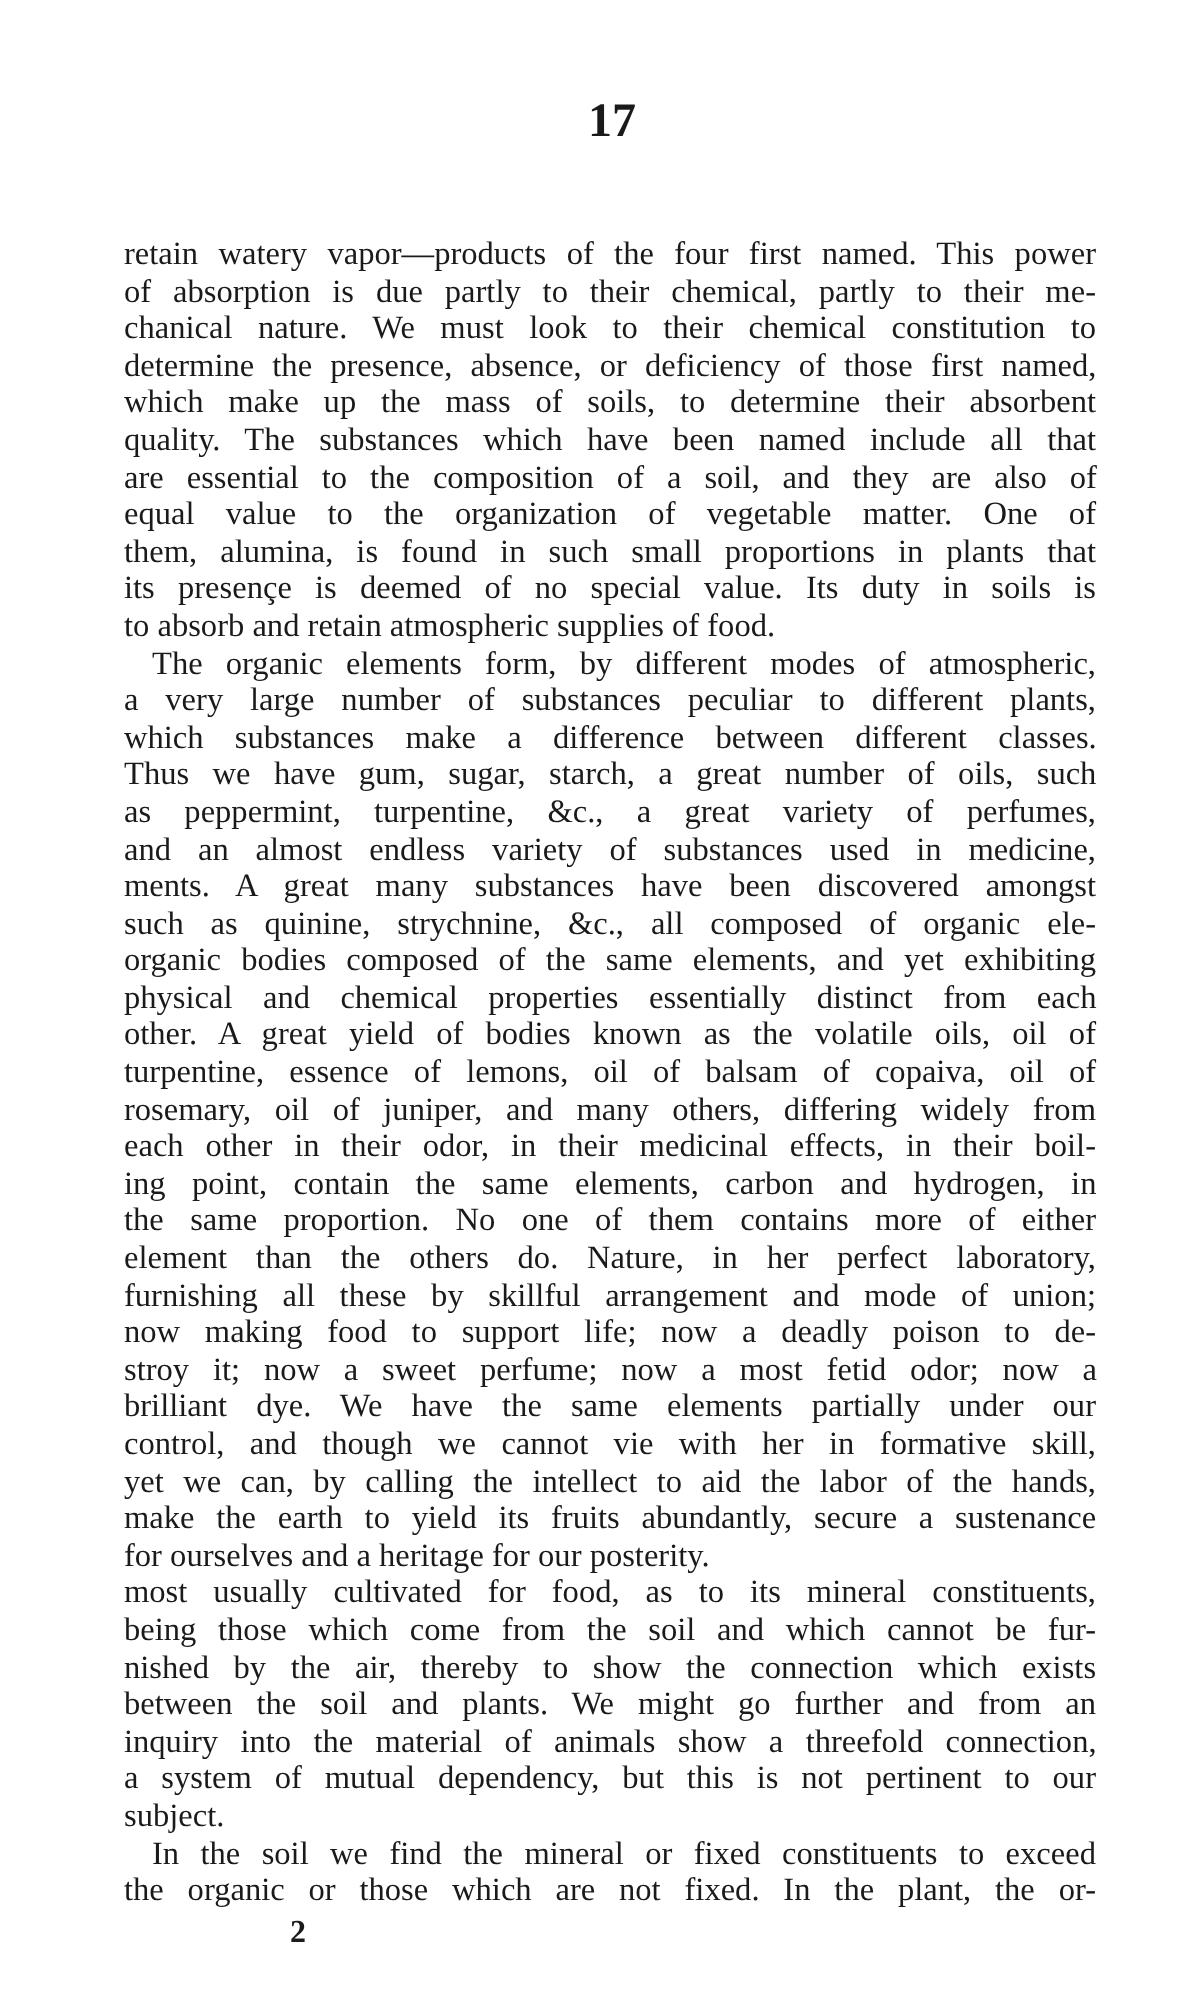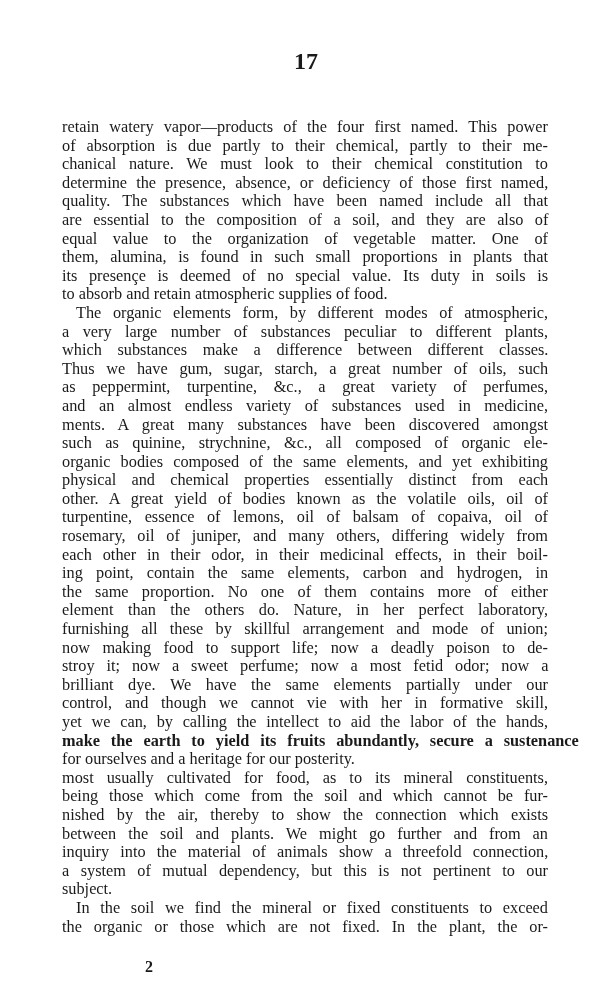--- a/index.html
+++ b/index.html
@@ -64,20 +64,21 @@
 <body>
 
 <div class="page-number">17</div>
 
 <div class="text-block" id="text-block">
     <div class="paragraph">
       <span class="line" style="white-space: nowrap; display: block; word-spacing: 5px;">retain watery vapor—products of the four first named.   This power</span>
       <span class="line" style="white-space: nowrap; display: block; word-spacing: 6.81818px;">of absorption is due partly to their chemical, partly to their me-</span>
       <span class="line" style="white-space: nowrap; display: block; word-spacing: 7.09091px;">chanical nature.   We must look to their chemical constitution to</span>
       <span class="line" style="white-space: nowrap; display: block; word-spacing: 5px;">determine the presence, absence, or deficiency of those first named,</span>
+      <span class="line" style="white-space: nowrap; display: block; word-spacing: 8.3px;">which make up the mass of soils, to determine their absorbent</span>
       <span class="line" style="white-space: nowrap; display: block; word-spacing: 6.63636px;">quality.   The substances which have been named include all that</span>
       <span class="line" style="white-space: nowrap; display: block; word-spacing: 7.41667px;">are essential to the composition of a soil, and they are also of</span>
       <span class="line" style="white-space: nowrap; display: block; word-spacing: 9.45455px;">equal value to the organization of vegetable matter.   One of</span>
       <span class="line" style="white-space: nowrap; display: block; word-spacing: 7.4px;">them, alumina, is found in such small proportions in plants that</span>
       <span class="line" style="white-space: nowrap; display: block; word-spacing: 6.42857px;">its presençe is deemed of no special value.   Its duty in soils is</span>
       <span class="line last">to absorb and retain atmospheric supplies of food.</span>
     </div>
     <div class="paragraph">
       <span class="line indent" style="white-space: nowrap; display: block; word-spacing: 5.5px;">The organic elements form, by different modes of atmospheric,</span>
       <span class="line" style="white-space: nowrap; display: block; word-spacing: 9.33333px;">a very large number of substances peculiar to different plants,</span>
@@ -95,21 +96,21 @@
       <span class="line" style="white-space: nowrap; display: block; word-spacing: 6.81818px;">each other in their odor, in their medicinal effects, in their boil-</span>
       <span class="line" style="white-space: nowrap; display: block; word-spacing: 9.11111px;">ing point, contain the same elements, carbon and hydrogen, in</span>
       <span class="line" style="white-space: nowrap; display: block; word-spacing: 7.58333px;">the same proportion.   No one of them contains more of either</span>
       <span class="line" style="white-space: nowrap; display: block; word-spacing: 8.45455px;">element than the others do.   Nature, in her perfect laboratory,</span>
       <span class="line" style="white-space: nowrap; display: block; word-spacing: 8.22222px;">furnishing all these by skillful arrangement and mode of union;</span>
       <span class="line" style="white-space: nowrap; display: block; word-spacing: 8.27273px;">now making food to support life; now a deadly poison to de-</span>
       <span class="line" style="white-space: nowrap; display: block; word-spacing: 7.83333px;">stroy it; now a sweet perfume; now a most fetid odor; now a</span>
       <span class="line" style="white-space: nowrap; display: block; word-spacing: 8.54545px;">brilliant dye.   We have the same elements partially under our</span>
       <span class="line" style="white-space: nowrap; display: block; word-spacing: 8.6px;">control, and though we cannot vie with her in formative skill,</span>
       <span class="line" style="white-space: nowrap; display: block; word-spacing: 5.61538px;">yet we can, by calling the intellect to aid the labor of the hands,</span>
-      <span class="line" style="white-space: nowrap; display: block; word-spacing: 6.8px; font-weight: bold;">make the earth to yield its fruits abundantly, secure a sustenance</span>
+      <span class="line" style="white-space: nowrap; display: block; word-spacing: 6.8px;">make the earth to yield its fruits abundantly, secure a sustenance</span>
       <span class="line last">for ourselves and a heritage for our posterity.</span>
     </div>
     <div class="paragraph">
       <span class="line" style="white-space: nowrap; display: block; word-spacing: 8.88889px;">most usually cultivated for food, as to its mineral constituents,</span>
       <span class="line" style="white-space: nowrap; display: block; word-spacing: 6.72727px;">being those which come from the soil and which cannot be fur-</span>
       <span class="line" style="white-space: nowrap; display: block; word-spacing: 8.2px;">nished by the air, thereby to show the connection which exists</span>
       <span class="line" style="white-space: nowrap; display: block; word-spacing: 6.69231px;">between the soil and plants.   We might go further and from an</span>
       <span class="line" style="white-space: nowrap; display: block; word-spacing: 7.11111px;">inquiry into the material of animals show a threefold connection,</span>
       <span class="line" style="white-space: nowrap; display: block; word-spacing: 7.36364px;">a system of mutual dependency, but this is not pertinent to our</span>
       <span class="line last">subject.</span>

